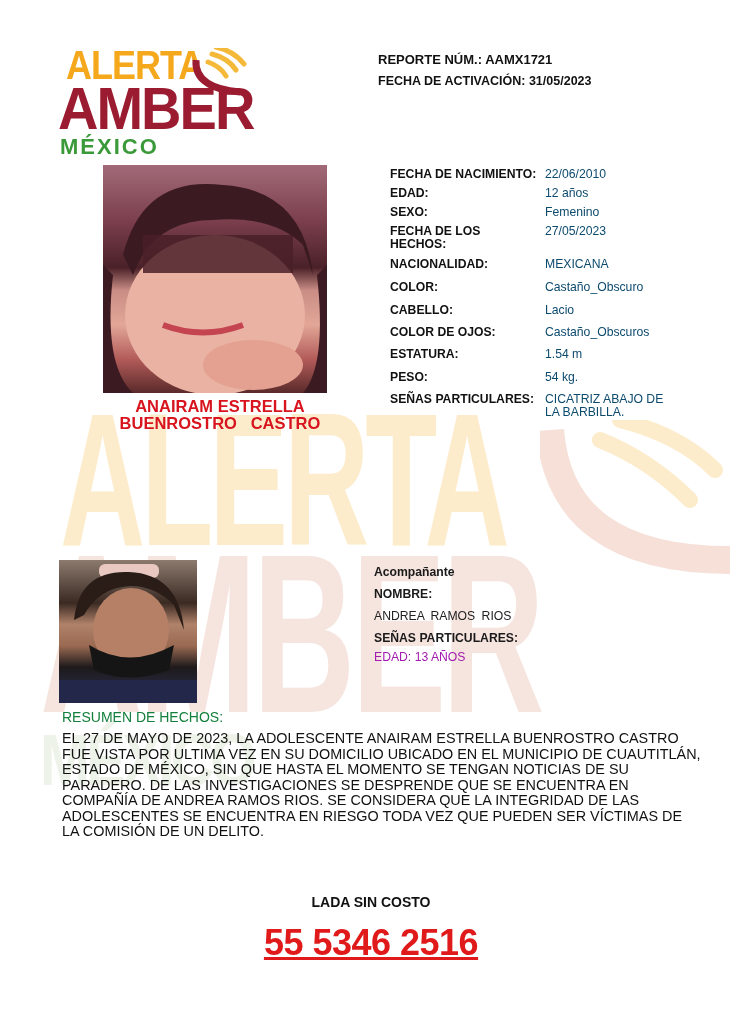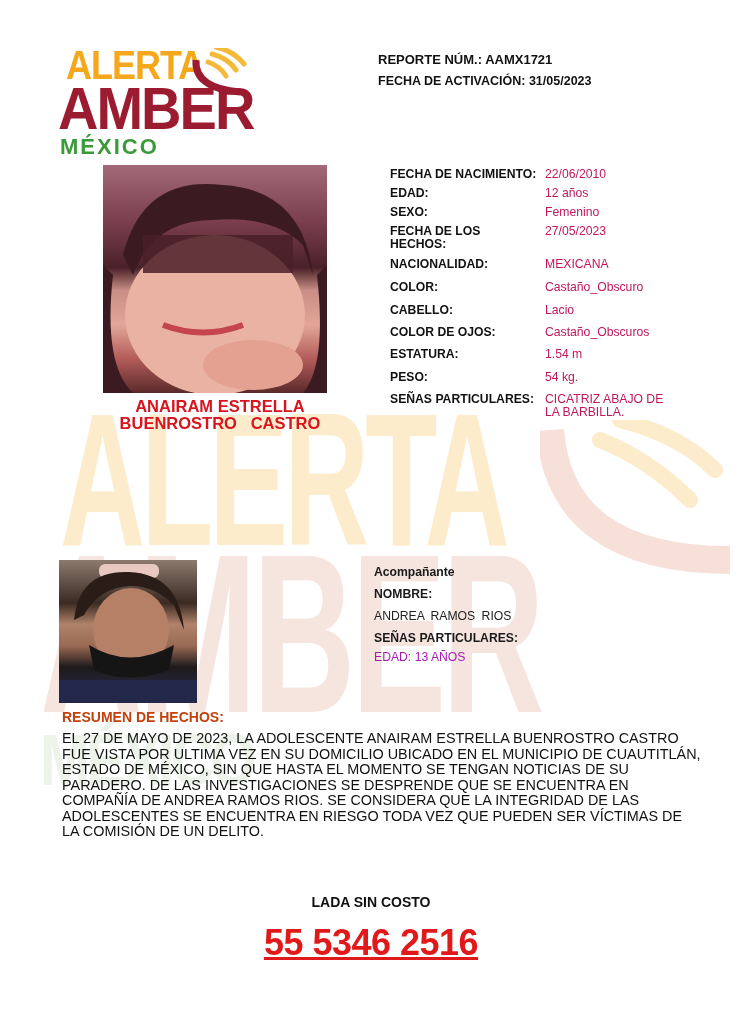--- a/index.html
+++ b/index.html
@@ -28,33 +28,33 @@
   .photo-main { position: absolute; left: 103px; top: 165px; width: 224px; height: 228px; overflow: hidden; background: linear-gradient(180deg, #a26a78 0%, #7a3e4c 25%, #4a2128 45%, #c98d85 55%, #e2a797 70%, #b35c5a 85%, #5a2a2a 100%); }
   .photo-companion { position: absolute; left: 59px; top: 560px; width: 138px; height: 143px; overflow: hidden; background: linear-gradient(180deg, #8c7a6e 0%, #3a2a22 30%, #b0826a 45%, #9a6a52 60%, #1e1a1c 75%, #2a3050 100%); }
   .photo-main svg, .photo-companion svg { position: absolute; left: 0; top: 0; }
 
   .person-name { position: absolute; left: 100px; top: 398px; width: 240px; text-align: center; font-size: 16.5px; font-weight: bold; color: #d8141e; line-height: 17px; white-space: pre; }
 
   
   .details { position: absolute; left: 374px; top: 168px; width: 330px; }
   .row { display: flex; font-size: 12.2px; line-height: 12.5px; }
   .row .k { width: 155px; font-weight: bold; color: #111; margin-left: 16px; }
-  .row .v { flex: 1; color: #be185d; }
+  .row .v { flex: 1; color: #0c4a6e; }
 
   
   .companion { position: absolute; left: 374px; top: 565px; font-size: 12.2px; }
   .companion div { position: absolute; white-space: nowrap; }
   .c-title { top: 0; font-weight: bold; }
   .c-nombre-lbl { top: 22px; font-weight: bold; }
   .c-nombre { top: 44px; color: #222; word-spacing: 3px; }
   .c-senas-lbl { top: 66px; font-weight: bold; }
   .c-senas { top: 85px; color: #a21caf; }
 
   
-  .summary-title { position: absolute; left: 62px; top: 709px; font-size: 14px; font-weight: bold; color: #c2410c; }
+  .summary-title { position: absolute; left: 62px; top: 709px; font-size: 14px; font-weight: normal; color: #15803d; }
   .summary { position: absolute; left: 62px; top: 731px; width: 640px; font-size: 14.4px; line-height: 15.5px; color: #111; }
 
   
   .lada { position: absolute; left: 0; width: 742px; top: 894px; text-align: center; font-size: 14px; font-weight: bold; color: #111; }
   .phone { position: absolute; left: 0; width: 742px; top: 922px; text-align: center; font-size: 36px; font-weight: bold; color: #e01a1a; letter-spacing: -0.5px; text-decoration: underline; }
 </style>
 </head>
 <body>
 
 <div class="wm wm-alerta">ALERTA</div>

